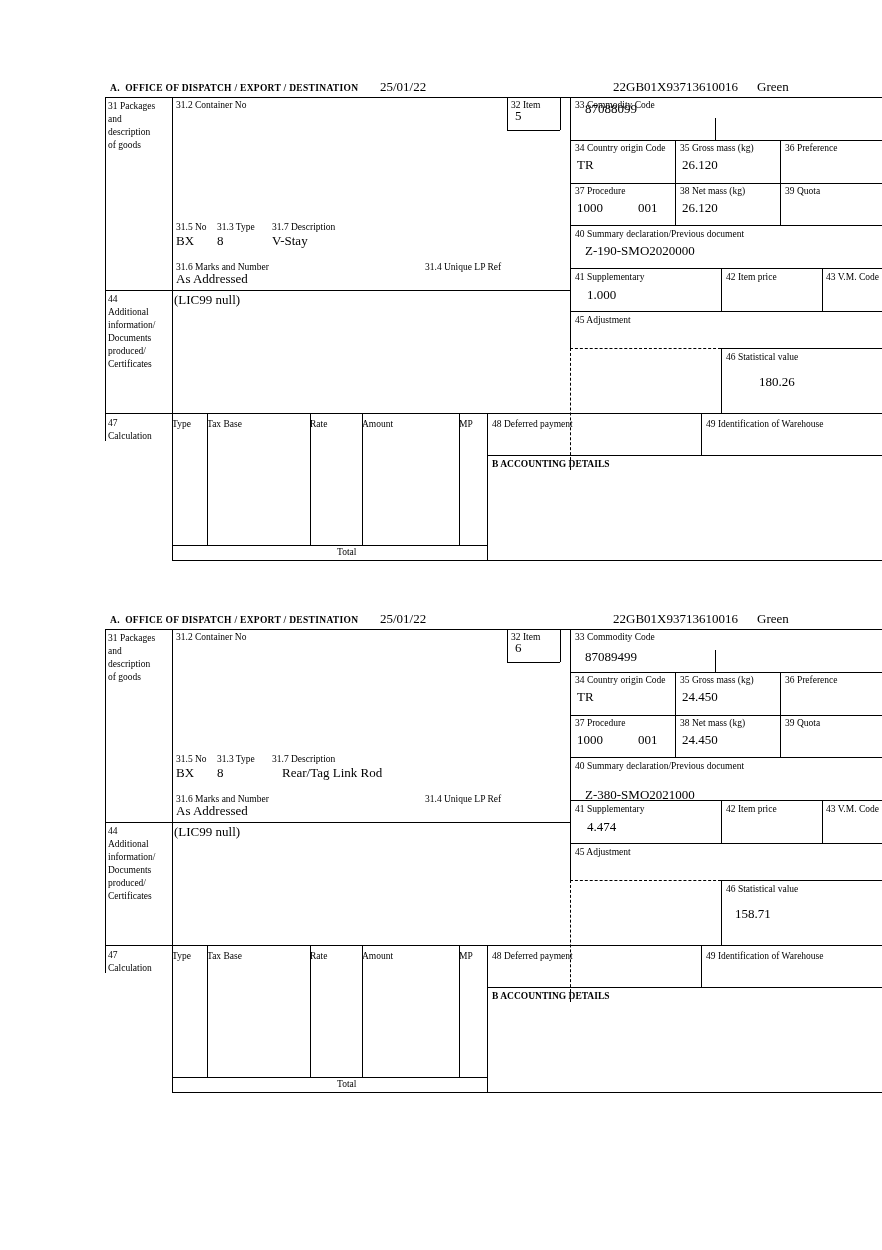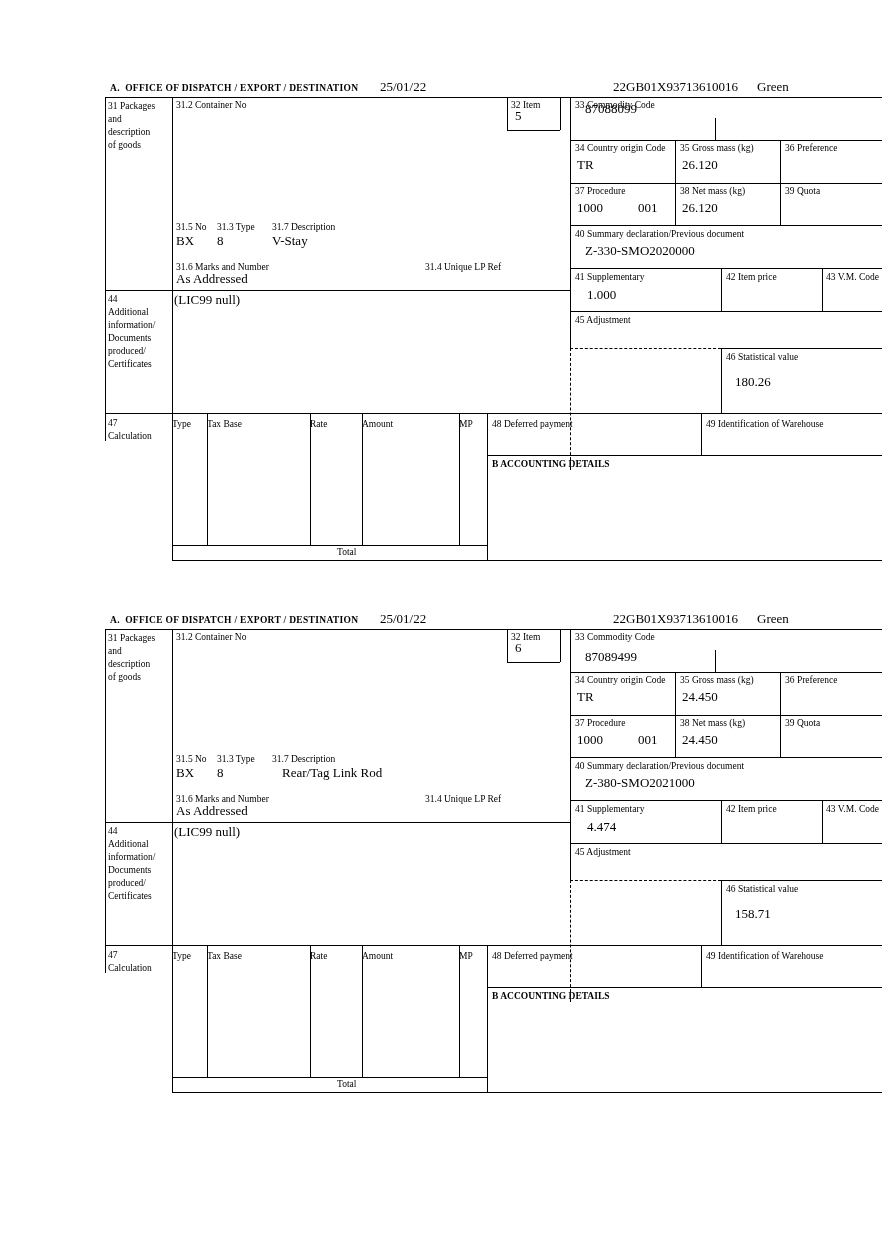--- a/index.html
+++ b/index.html
@@ -118,31 +118,31 @@
     <div class="lbl" style="left:680px;top:63px">36 Preference</div>
 
     <div class="lbl" style="left:470px;top:106px">37 Procedure</div>
     <div class="val" style="left:472px;top:121px">1000</div>
     <div class="val" style="left:533px;top:121px">001</div>
     <div class="lbl" style="left:575px;top:106px">38 Net mass (kg)</div>
     <div class="val" style="left:577px;top:121px">26.120</div>
     <div class="lbl" style="left:680px;top:106px">39 Quota</div>
 
     <div class="lbl" style="left:470px;top:149px">40 Summary declaration/Previous document</div>
-    <div class="val" style="left:480px;top:164px">Z-330-SMO2020000</div>
+    <div class="val" style="left:480px;top:164px">Z-190-SMO2020000</div>
 
     <div class="lbl" style="left:470px;top:192px">41 Supplementary</div>
     <div class="val" style="left:482px;top:208px">1.000</div>
     <div class="lbl" style="left:621px;top:192px">42 Item price</div>
     <div class="lbl" style="left:721px;top:192px">43 V.M. Code</div>
 
     <div class="lbl" style="left:470px;top:235px">45 Adjustment</div>
 
     <div class="lbl" style="left:621px;top:272px">46 Statistical value</div>
-    <div class="val" style="left:630px;top:295px">180.26</div>
+    <div class="val" style="left:654px;top:295px">180.26</div>
 
     <div class="lbl tc" style="left:67px;top:339px;width:35px">Type</div>
     <div class="lbl tc" style="left:102px;top:339px;width:103px">Tax Base</div>
     <div class="lbl tc" style="left:205px;top:339px;width:52px">Rate</div>
     <div class="lbl tc" style="left:257px;top:339px;width:97px">Amount</div>
     <div class="lbl tc" style="left:354px;top:339px;width:28px">MP</div>
     <div class="lbl" style="left:232px;top:467px">Total</div>
 
     <div class="lbl" style="left:387px;top:339px">48 Deferred payment</div>
     <div class="lbl" style="left:601px;top:339px">49 Identification of Warehouse</div>
@@ -238,21 +238,21 @@
     <div class="lbl" style="left:680px;top:63px">36 Preference</div>
 
     <div class="lbl" style="left:470px;top:106px">37 Procedure</div>
     <div class="val" style="left:472px;top:121px">1000</div>
     <div class="val" style="left:533px;top:121px">001</div>
     <div class="lbl" style="left:575px;top:106px">38 Net mass (kg)</div>
     <div class="val" style="left:577px;top:121px">24.450</div>
     <div class="lbl" style="left:680px;top:106px">39 Quota</div>
 
     <div class="lbl" style="left:470px;top:149px">40 Summary declaration/Previous document</div>
-    <div class="val" style="left:480px;top:164px">Z-380-SMO2021000</div>
+    <div class="val" style="left:480px;top:176px">Z-380-SMO2021000</div>
 
     <div class="lbl" style="left:470px;top:192px">41 Supplementary</div>
     <div class="val" style="left:482px;top:208px">4.474</div>
     <div class="lbl" style="left:621px;top:192px">42 Item price</div>
     <div class="lbl" style="left:721px;top:192px">43 V.M. Code</div>
 
     <div class="lbl" style="left:470px;top:235px">45 Adjustment</div>
 
     <div class="lbl" style="left:621px;top:272px">46 Statistical value</div>
     <div class="val" style="left:630px;top:295px">158.71</div>

